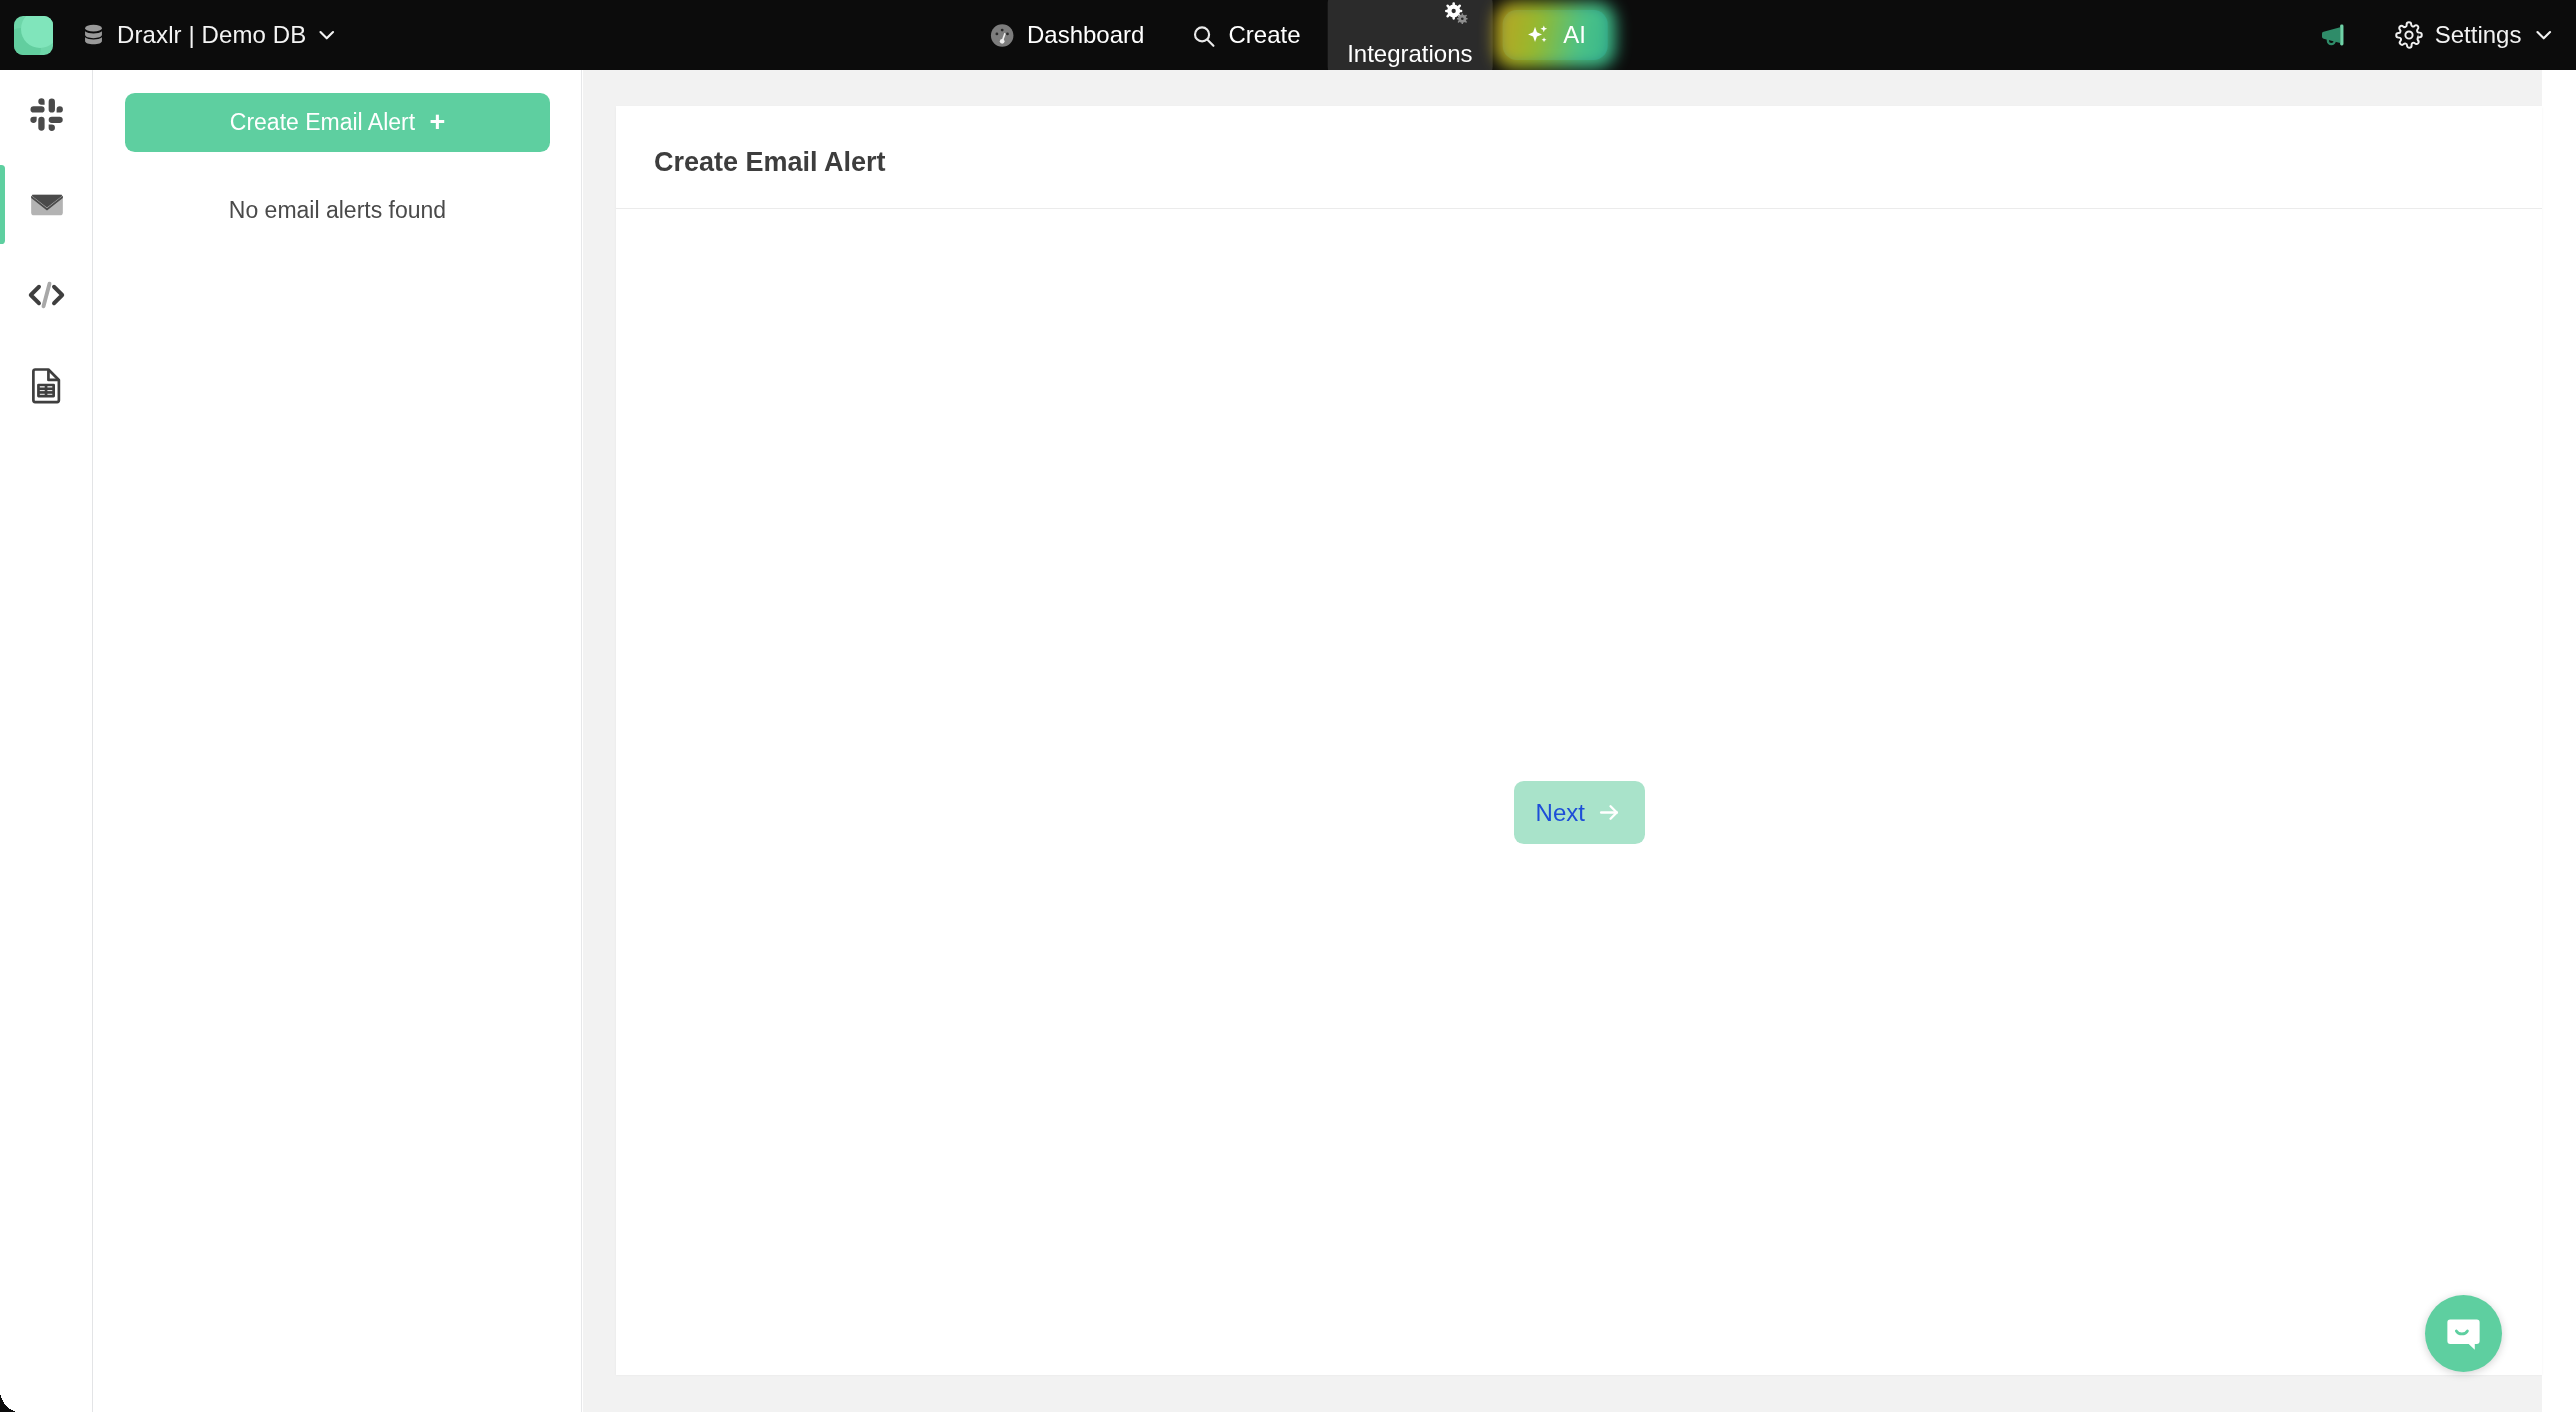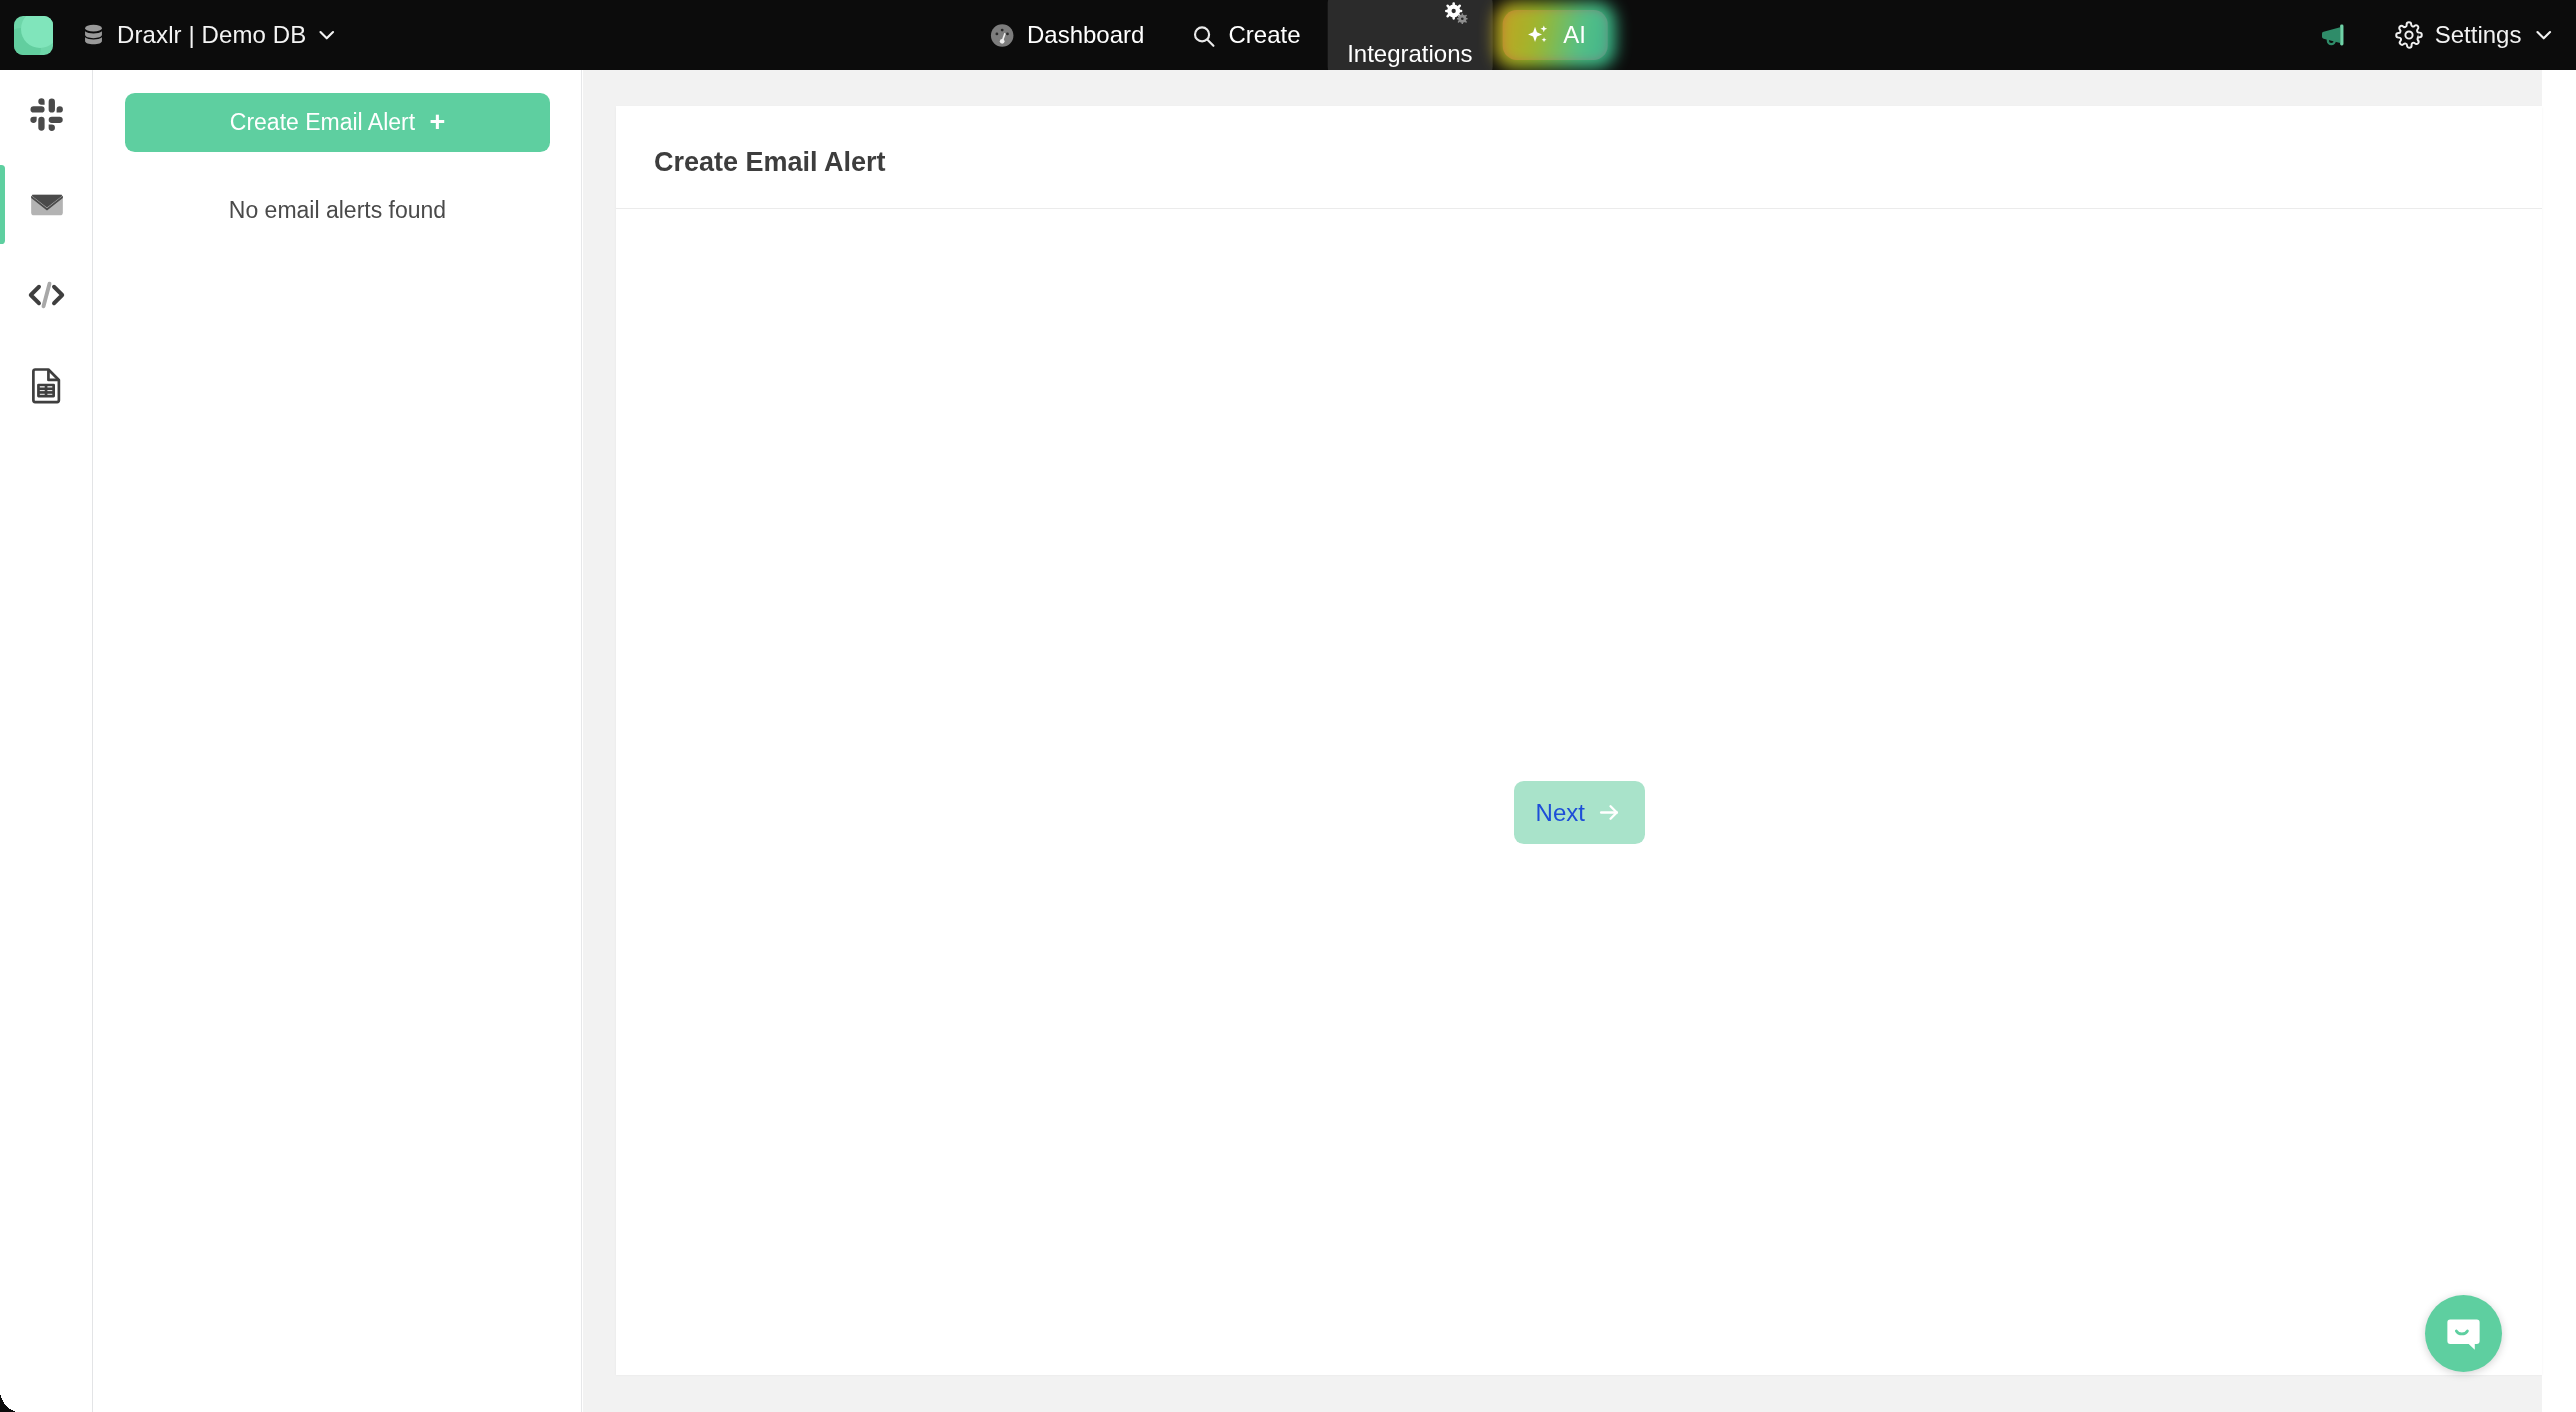--- a/index.html
+++ b/index.html
@@ -43,21 +43,21 @@
   }
   .nav-item{
     display:flex; align-items:flex-end; gap:11.6px;
     padding:10.7px 19.7px; border-radius:12.5px;
     color:#ffffff; font-size:24px; cursor:pointer; white-space:nowrap;
   }
   .nav-item.active-pill{ background:#2b2b2b;flex-direction:column; }
   .nav-ai{
     position:relative; display:flex; align-items:center; gap:11.6px;
     padding:10.7px 21.5px; border-radius:14.3px;
-    background:#be185d; color:#fff; font-size:24px; cursor:pointer;
+    background:#0c4a6e; color:#fff; font-size:24px; cursor:pointer;
     margin-left:3.6px; z-index:2;
   }
   .nav-ai-glow{
     position:absolute; inset:-8px; border-radius:19.7px; z-index:-1;
     background:linear-gradient(100deg,#caa61e 0%,#9fbf2a 35%,#4ec98b 70%,#35b98d 100%);
     filter:blur(8px); opacity:.95;
   }
 
   .nav-right{
     position:absolute; right:21.5px; display:flex; align-items:center; gap:45px;

